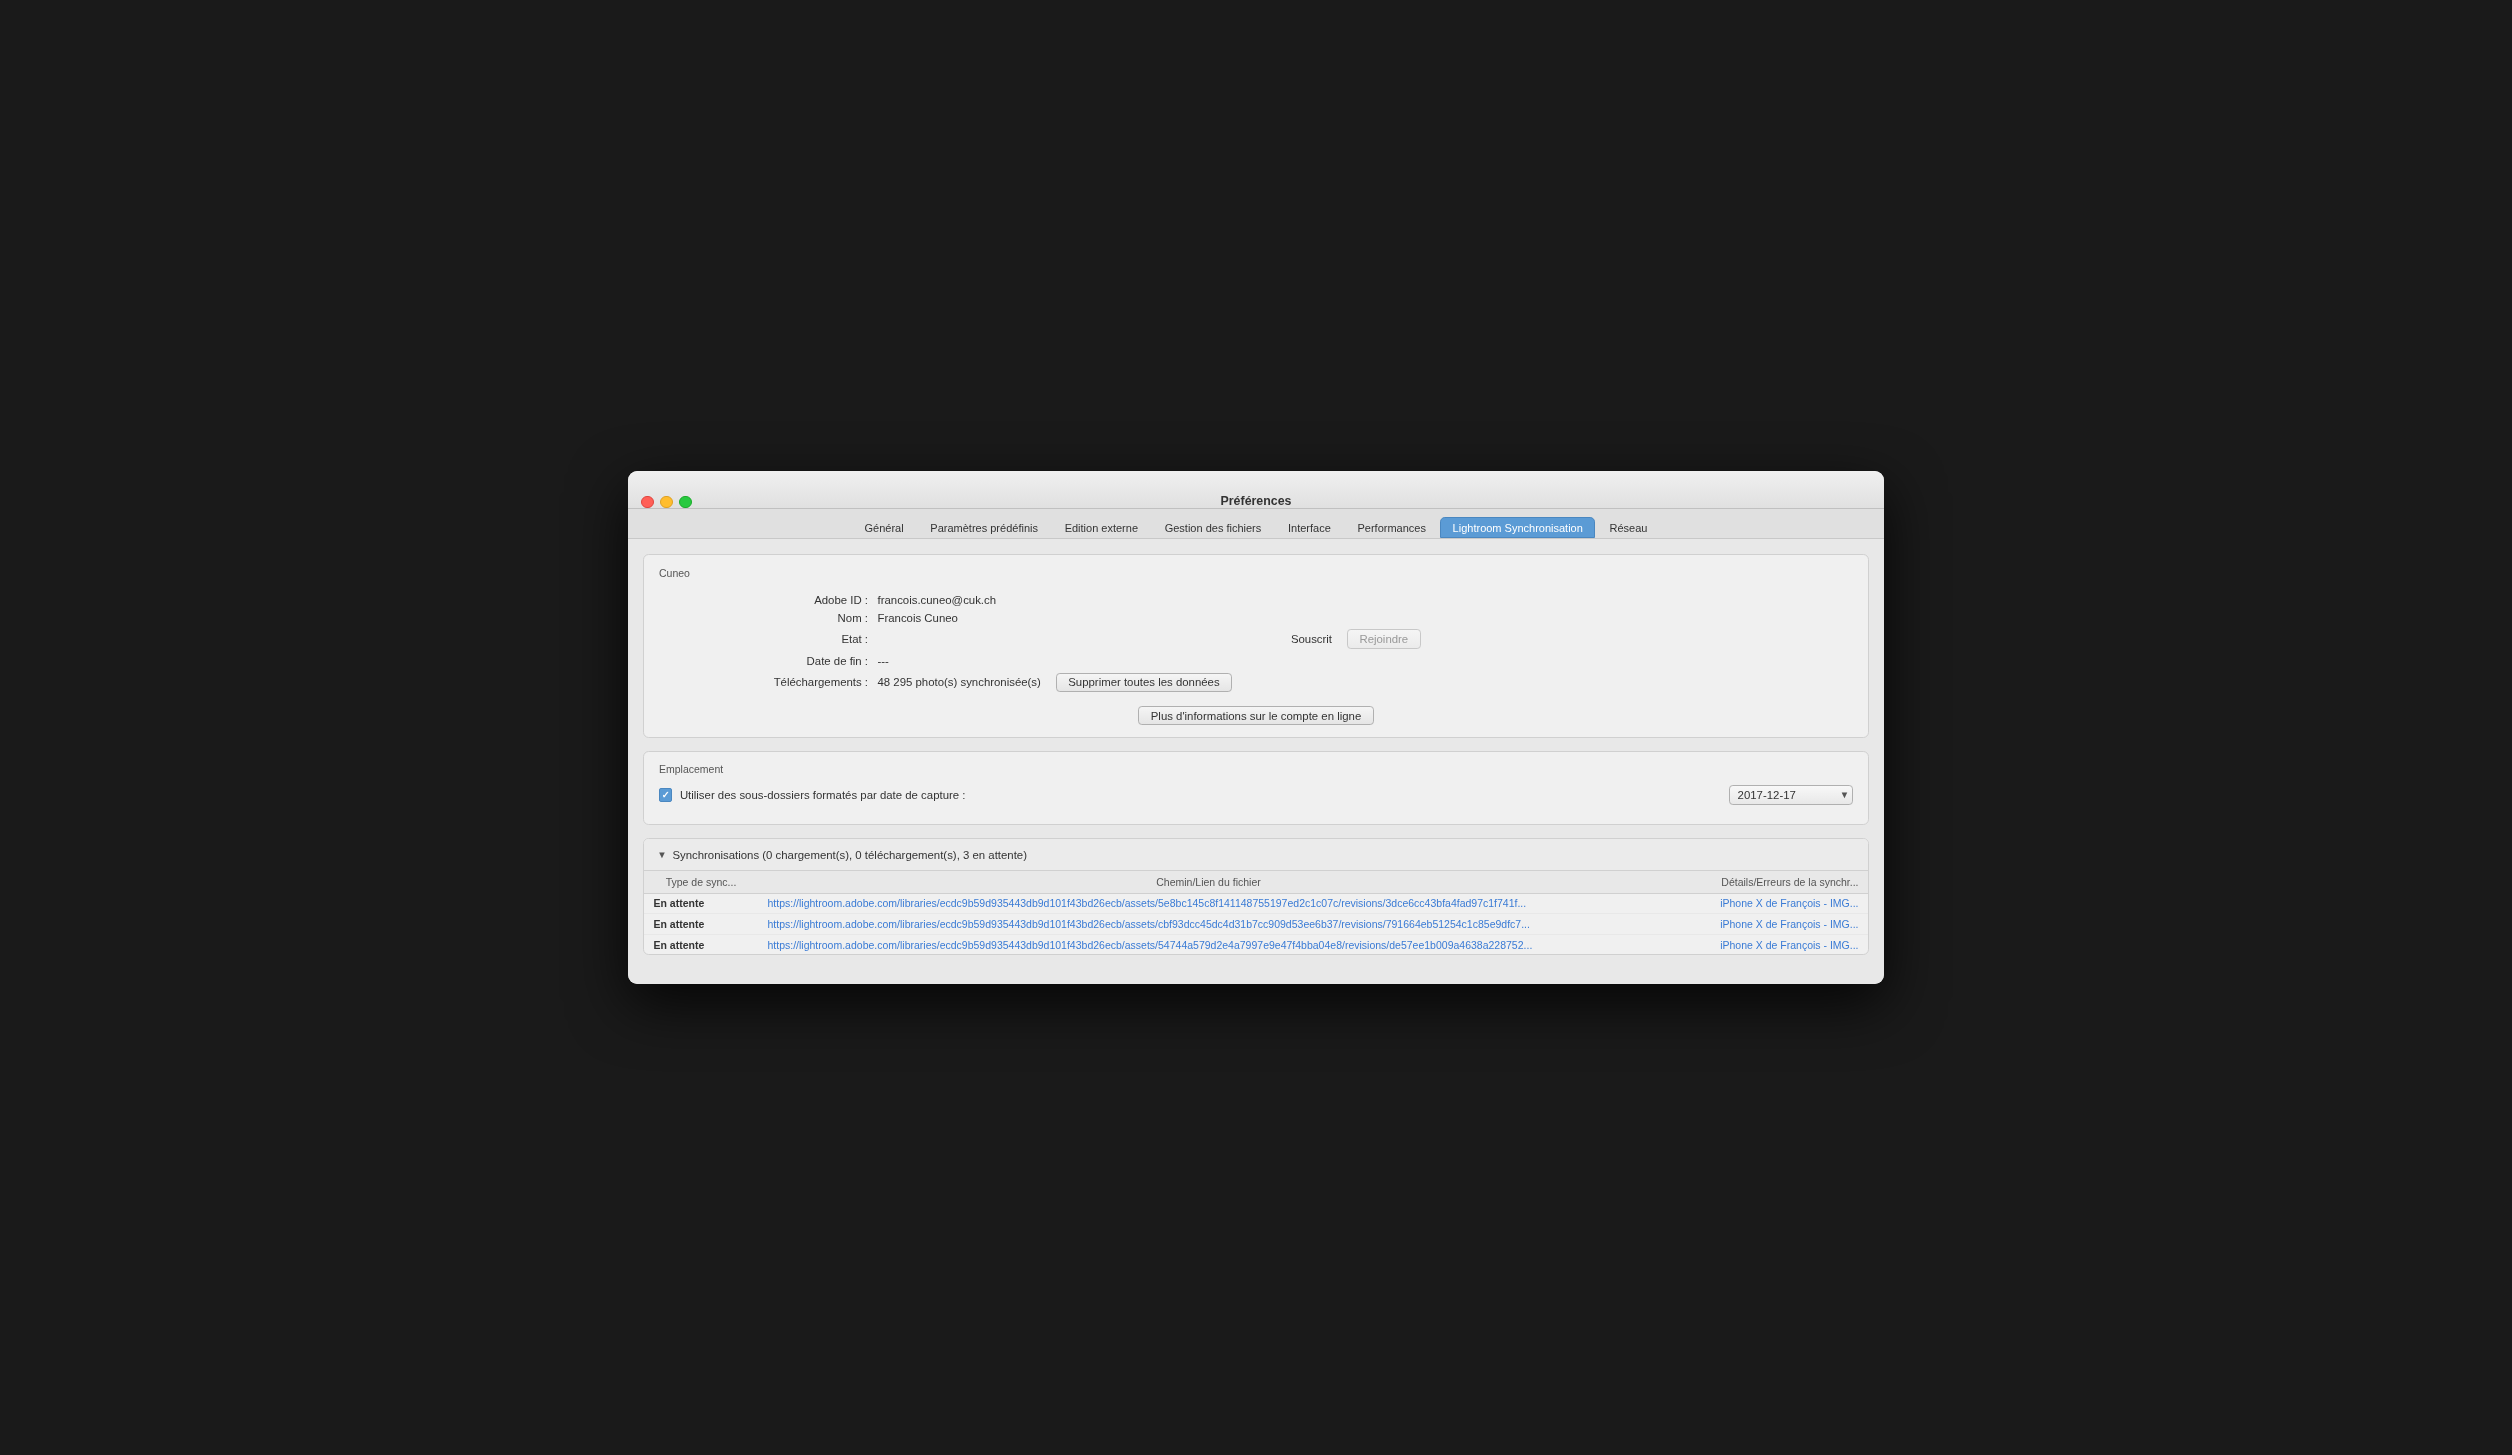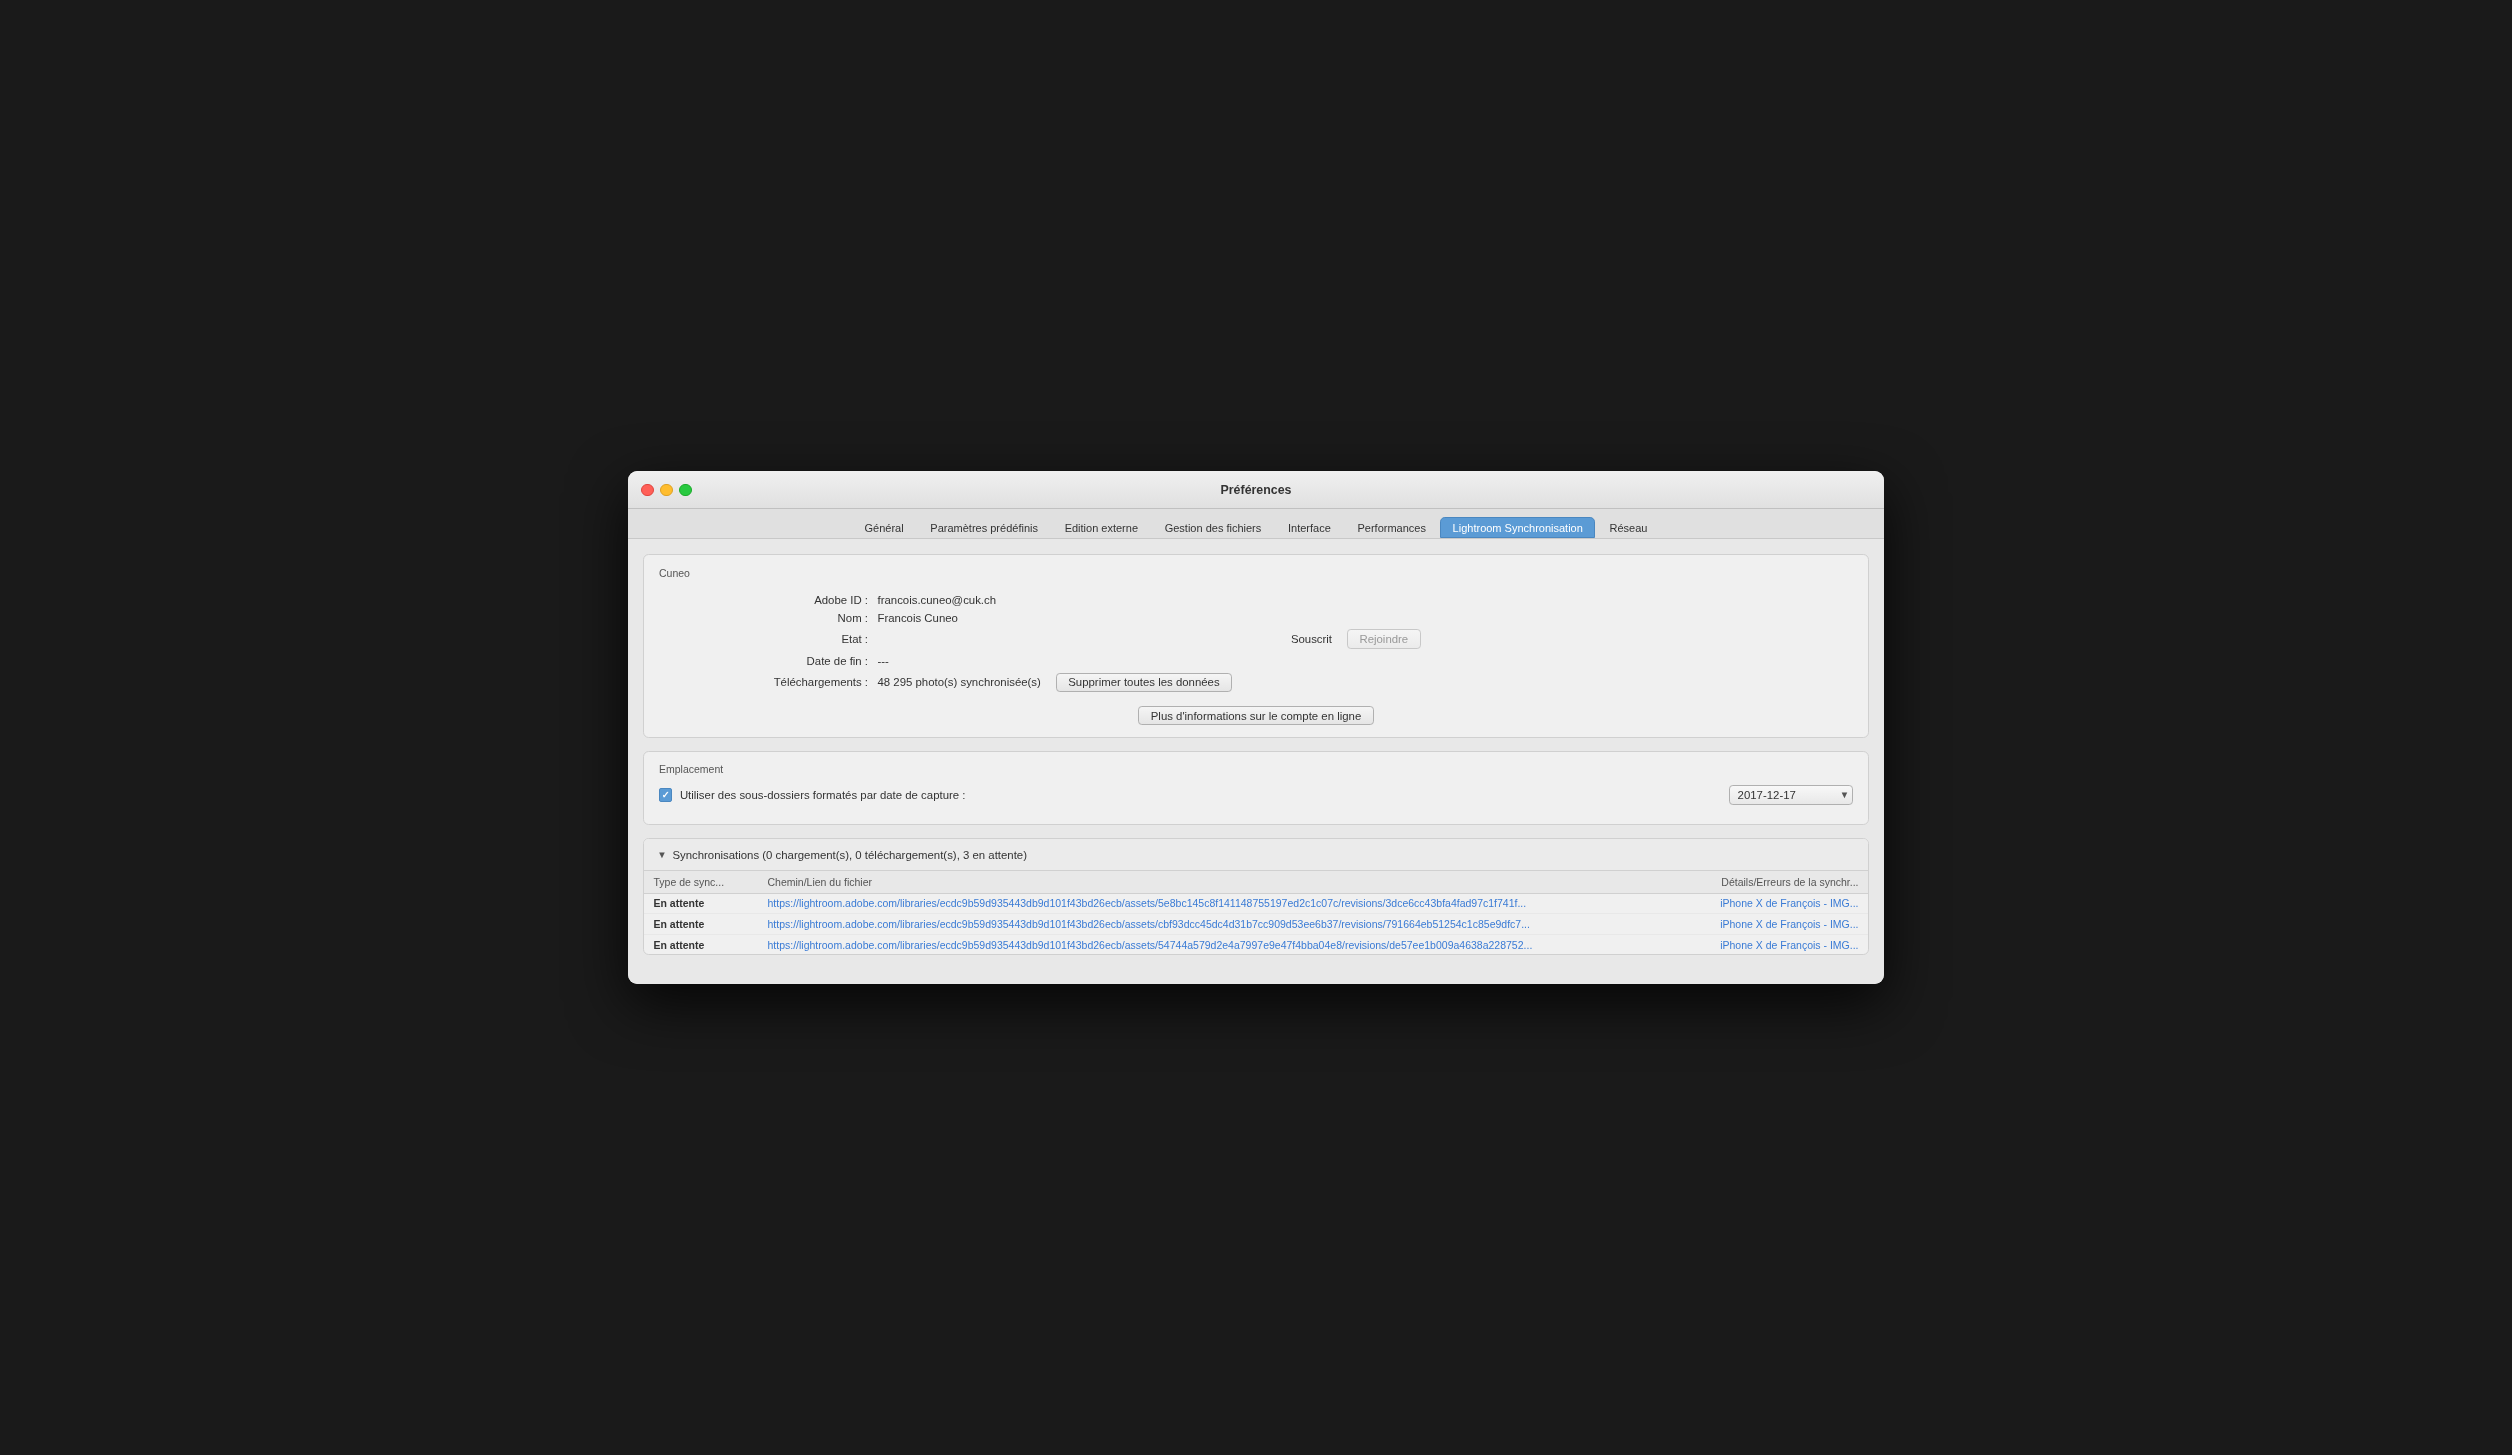--- a/index.html
+++ b/index.html
@@ -15,21 +15,21 @@
       width: 1256px;
       background: #e8e8e8;
       border-radius: 9.5px;
       overflow: hidden;
       box-shadow: 0 19px 57px rgba(0,0,0,0.8);
     }
     .titlebar {
       background: linear-gradient(to bottom, #f0f0f0, #e0e0e0);
       height: 38px;
       display: flex;
-      align-items: center;
+      align-items: flex-end;
       padding: 0 13.3px;
       border-bottom: 1px solid #c0c0c0;
       position: relative;
     }
     .traffic-lights {
       display: flex;
       gap: 6.7px;
     }
     .traffic-light {
       width: 12.4px;
@@ -213,21 +213,21 @@
     .sync-table {
       width: 100%;
       border-collapse: collapse;
     }
     .sync-table th {
       background: #e8e8e8;
       font-size: 10.5px;
       color: #555;
       font-weight: 500;
       padding: 4.8px 9.5px;
-      text-align: left;
+      text-align: center;
       border-bottom: 1px solid #d0d0d0;
     }
     .sync-table td {
       font-size: 10.5px;
       padding: 3.8px 9.5px;
       border-bottom: 1px solid #e8e8e8;
       vertical-align: middle;
     }
     .sync-table tr:last-child td { border-bottom: none; }
     .status-cell { font-weight: 600; color: #333; width: 95px; }

